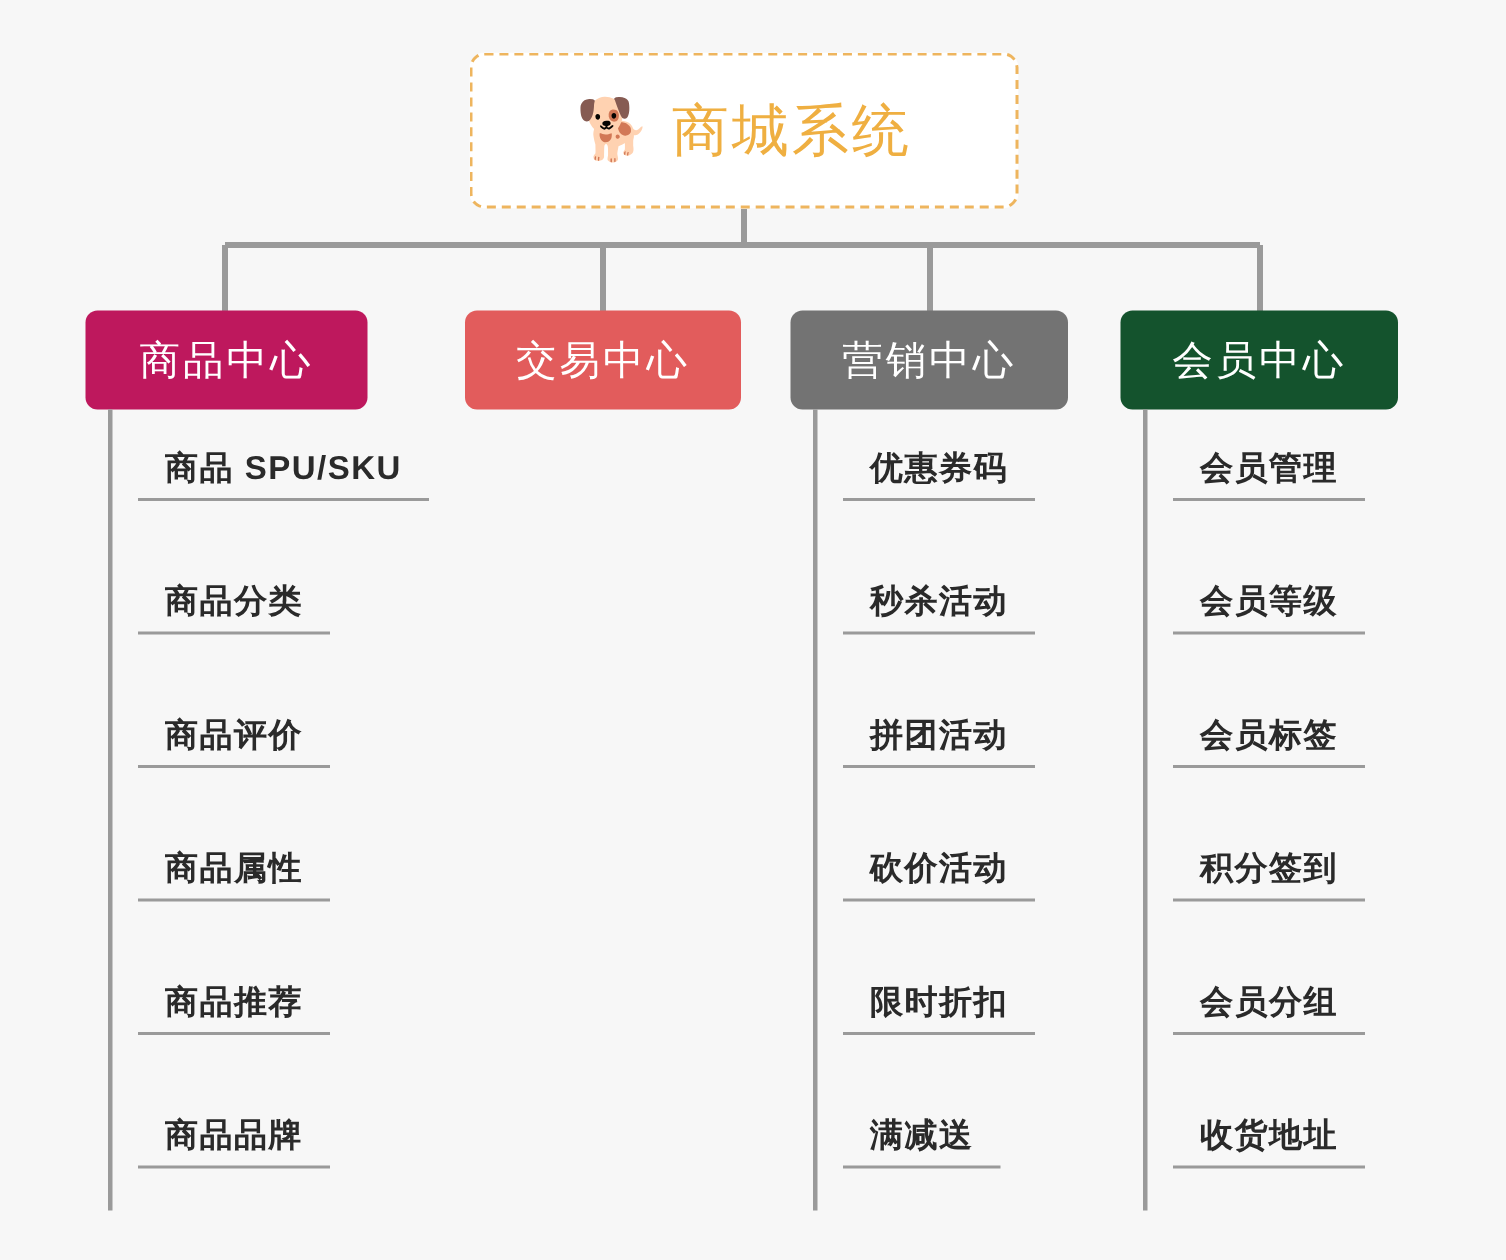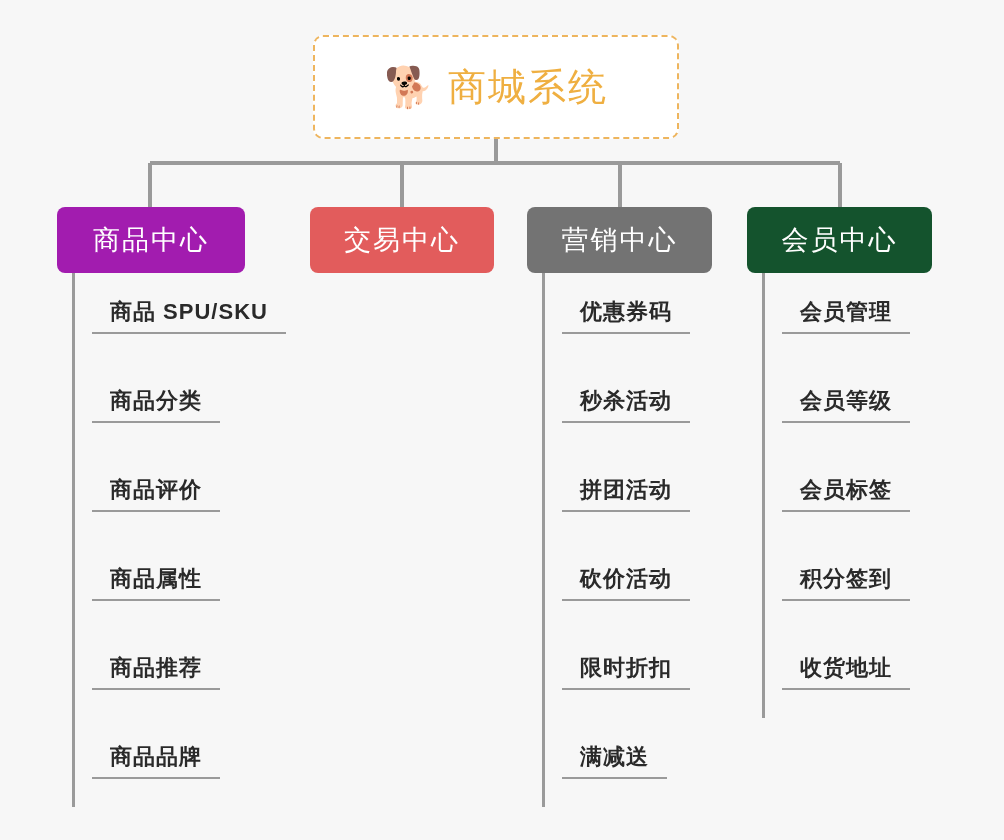--- a/index.html
+++ b/index.html
@@ -133,21 +133,21 @@
       <line x1="150" y1="163" x2="840" y2="163"></line>
 
       <line x1="150" y1="163" x2="150" y2="207"></line>
       <line x1="402" y1="163" x2="402" y2="207"></line>
       <line x1="620" y1="163" x2="620" y2="207"></line>
       <line x1="840" y1="163" x2="840" y2="207"></line>
     </g>
   </svg>
 
   <div class="column" id="col-0">
-    <div class="cat-box" style="background:#a21caf">
+    <div class="cat-box" style="background:#be185d">
       <span>商品中心</span>
     </div>
     <div class="items">
       <div class="item">
         <span class="item-text">商品 SPU/SKU</span>
       </div>
       <div class="item">
         <span class="item-text">商品分类</span>
       </div>
       <div class="item">
@@ -208,18 +208,21 @@
       <div class="item">
         <span class="item-text">会员等级</span>
       </div>
       <div class="item">
         <span class="item-text">会员标签</span>
       </div>
       <div class="item">
         <span class="item-text">积分签到</span>
       </div>
       <div class="item">
+        <span class="item-text">会员分组</span>
+      </div>
+      <div class="item">
         <span class="item-text">收货地址</span>
       </div>
     </div>
   </div>
 
 </div>
 
 </body></html>

